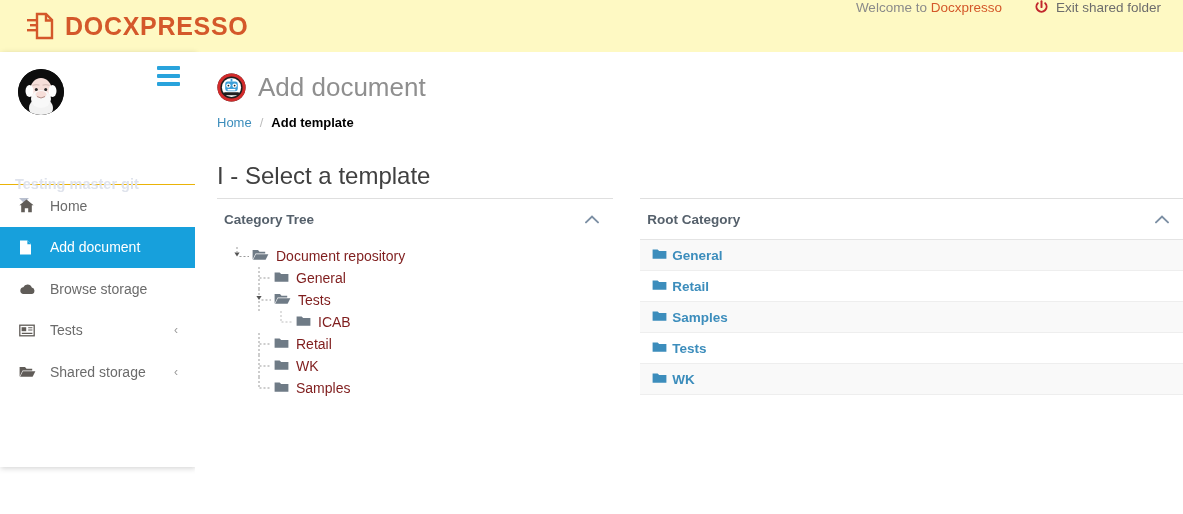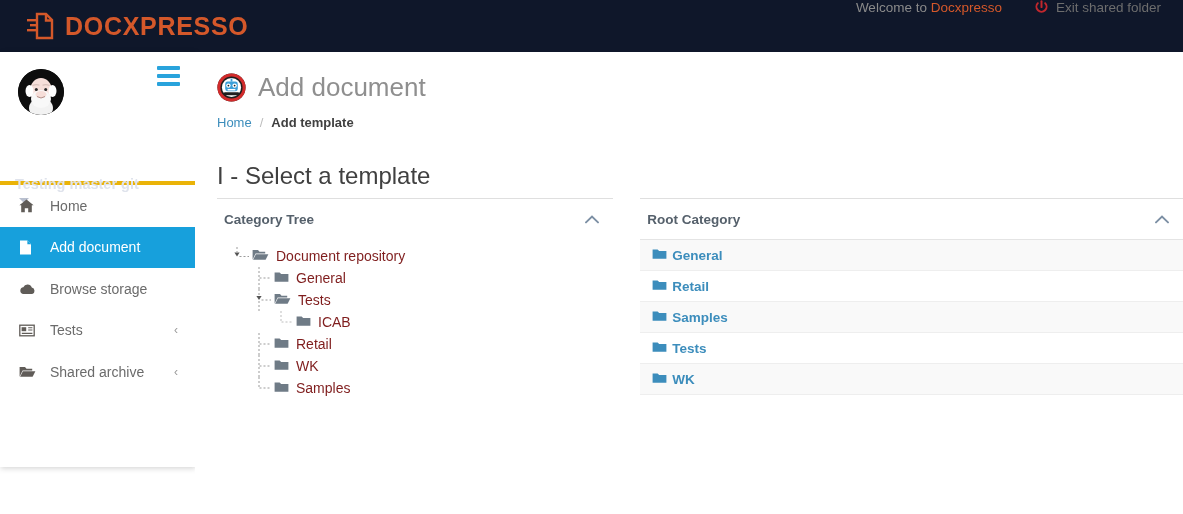--- a/index.html
+++ b/index.html
@@ -7,21 +7,21 @@
     width: 1183px; height: 514px;
     background: #ffffff;
     font-family: "Liberation Sans", sans-serif;
     overflow: hidden;
   }
 
   
   .topbar {
     position: absolute; top: 0; left: 0;
     width: 1183px; height: 52px;
-    background: #0f172a;
+    background: #fef9c3;
     display: flex; align-items: center;
   }
   .brand { display: flex; align-items: center; margin-left: 26px; gap: 11px; }
   .brand-icon { width: 28px; height: 30px; position: relative; }
   .brand-text {
     color: #d4582a; font-size: 25px; font-weight: bold;
     letter-spacing: 0.7px;
   }
   .topbar-right {
     position: absolute; right: 22px; top: 0;
@@ -38,21 +38,21 @@
 
   
   .sidebar {
     position: absolute; top: 52px; left: 0;
     width: 195px; height: 415px;
     background: #ffffff;
     box-shadow: 2px 0 5px rgba(0,0,0,0.10), 0 3px 5px rgba(0,0,0,0.08);
   }
   .user-panel {
     position: relative; height: 133px;
-    border-bottom: 4px solid #eab308;
+    border-bottom: 1px solid #eab308;
   }
   .avatar {
     position: absolute; left: 18px; top: 17px;
     width: 46px; height: 46px; border-radius: 50%;
     overflow: hidden; background: #0d0d0d;
   }
   .avatar svg { display: block; }
   .username {
     position: absolute; left: 15px; top: 124px;
     font-size: 14.5px; font-weight: bold;
@@ -106,21 +106,21 @@
     padding: 20px 0 0 22px;
   }
   .page-badge { width: 29px; height: 29px; }
   .page-title { font-size: 26px; color: #8f8f8f; font-weight: normal; }
   .breadcrumb {
     margin: 12px 0 0 22px;
     font-size: 13px; display: flex; align-items: center; gap: 8px;
   }
   .crumb-link { color: #3c8dbc; cursor: pointer; text-decoration: none; }
   .crumb-sep { color: #bdbdbd; }
-  .crumb-current { color: #404040; font-weight: bold; }
+  .crumb-current { color: #000000; font-weight: bold; }
 
   .section-title {
     margin: 32px 0 0 22px;
     font-size: 24px; color: #404040; font-weight: normal;
   }
 
   .panels {
     position: absolute; top: 146px; left: 0;
     width: 988px;
     display: flex;
@@ -268,21 +268,21 @@
       <span class="nav-arrow">‹</span>
     </div>
 
     <div class="nav-item">
       <span class="nav-icon">
         <svg width="17" height="13" viewBox="0 0 17 13" fill="currentColor">
           <path d="M0.6 2 H6 L7.5 3.7 H13.2 V5.4 H3.6 L0.6 11.8 Z"></path>
           <path d="M3.9 6.2 H16.4 L13.6 11.8 H1.1 Z"></path>
         </svg>
       </span>
-      <span>Shared archive</span>
+      <span>Shared storage</span>
       <span class="nav-arrow">‹</span>
     </div>
 
   </div>
 </div>
 
 <div class="main">
 
   <div class="page-head">
     <span class="page-badge">

